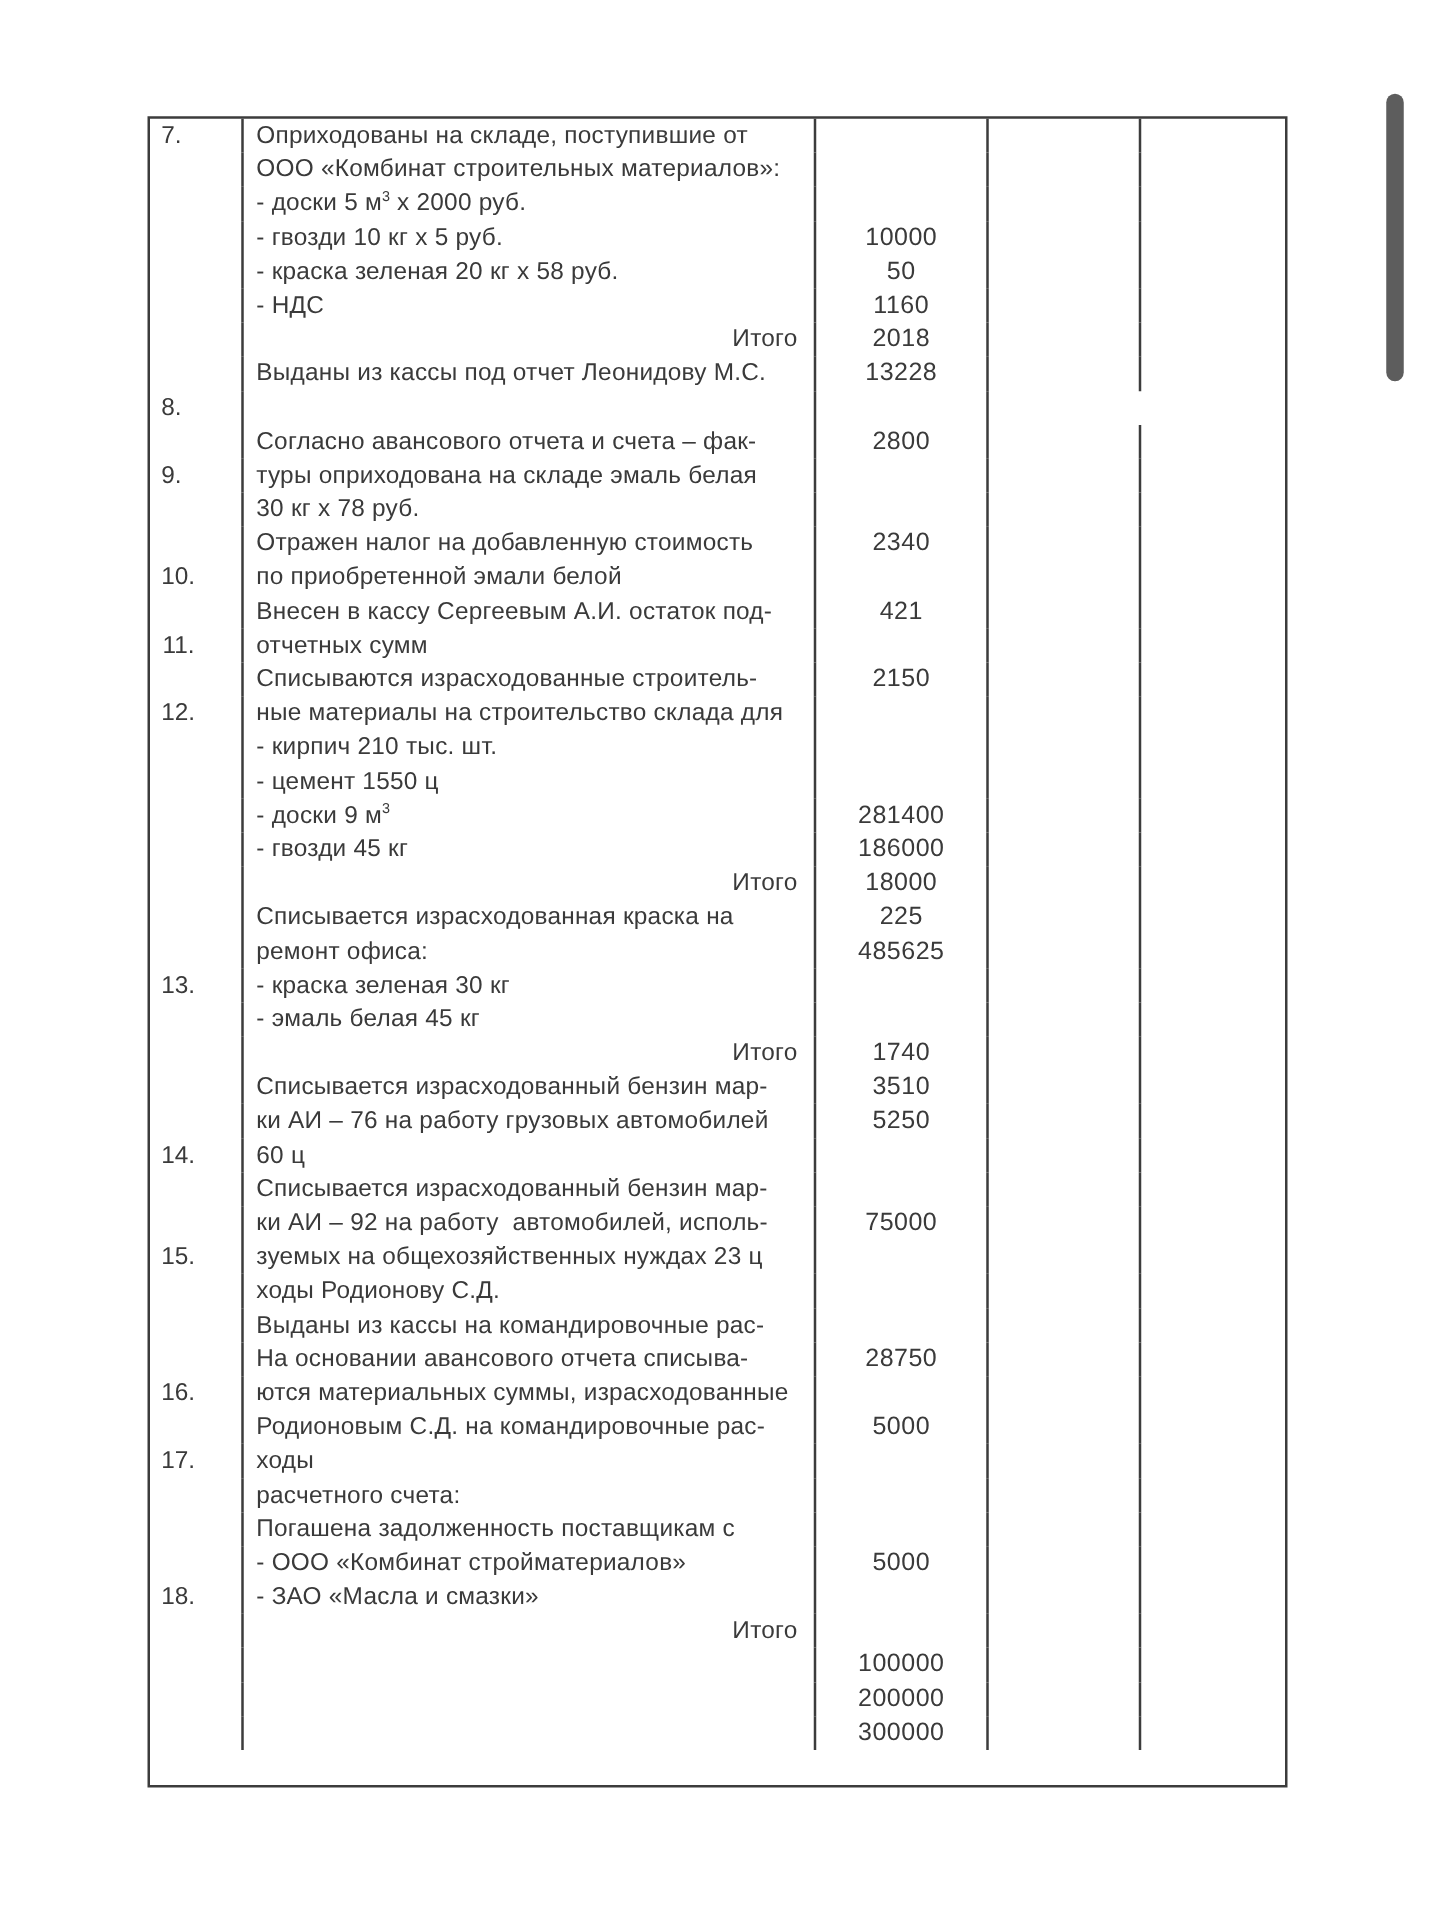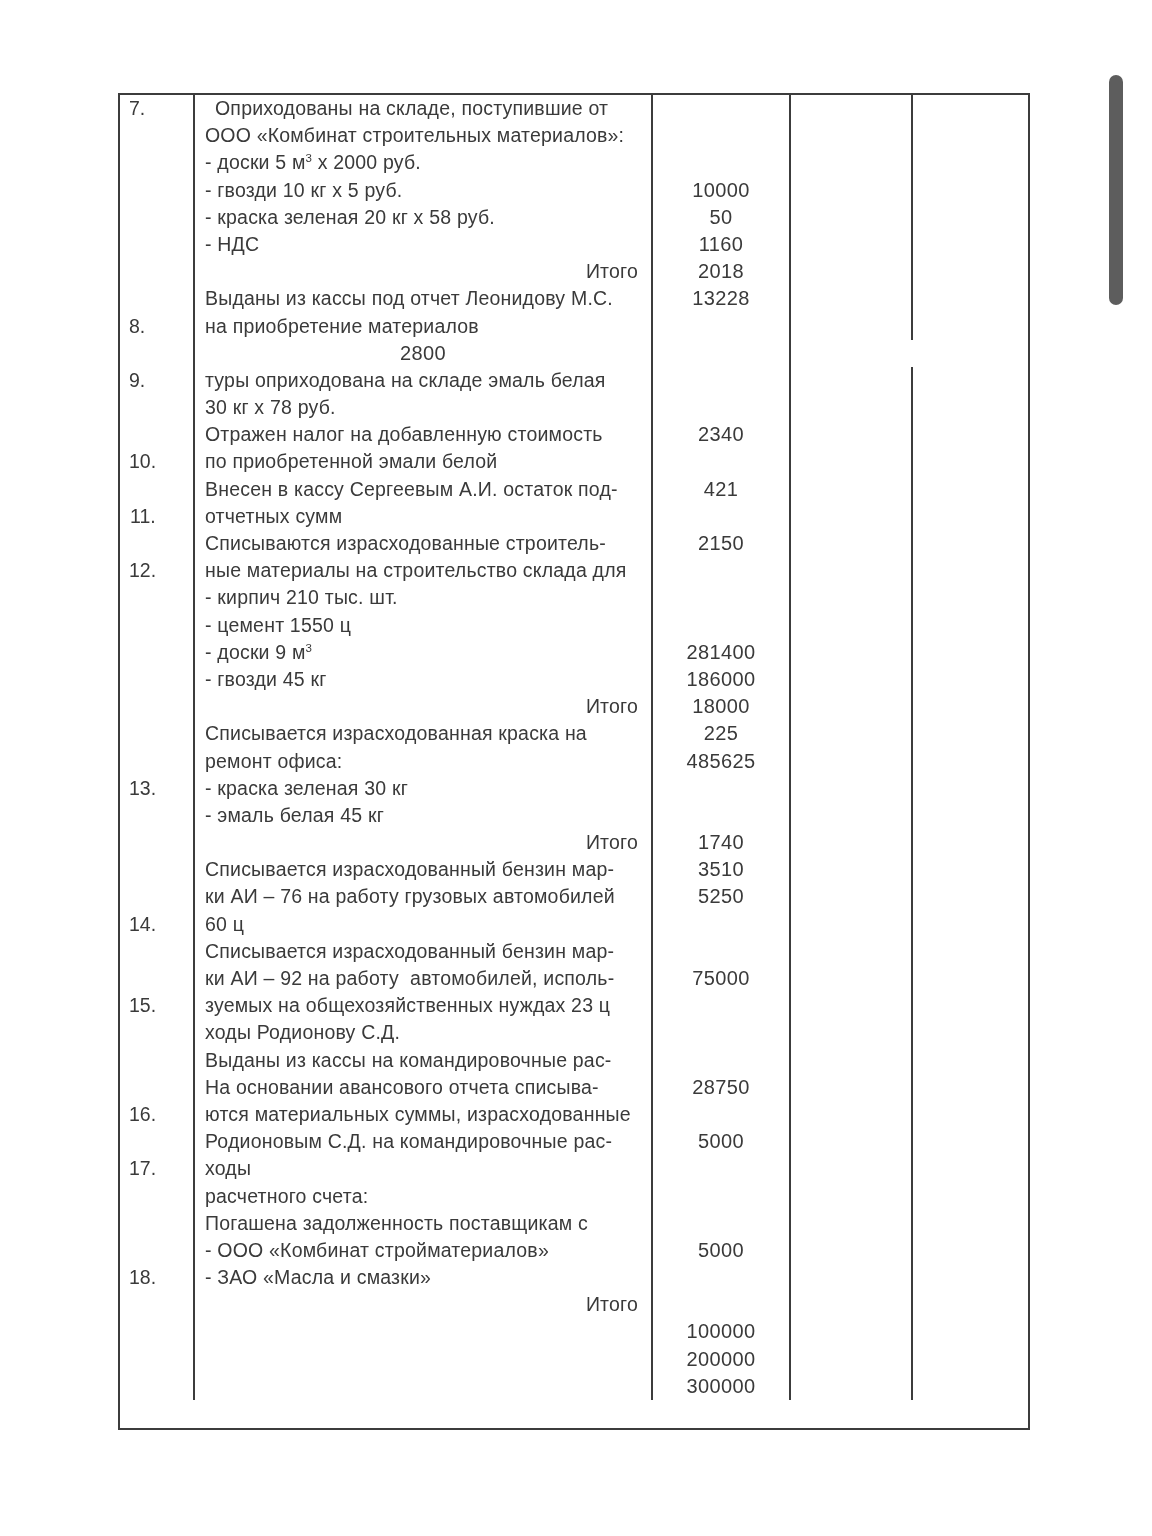--- a/index.html
+++ b/index.html
@@ -75,21 +75,21 @@
     border-radius: 8px;
     background: #5d5d5d;
   }
 </style>
 </head>
 <body style="background: rgb(255, 255, 255); color: rgb(58, 58, 58);">
 
 <div class="doc-table" id="rows" style="border-color: rgb(60, 60, 60);">
     <div class="row">
       <div class="cell num" style="border-right-color: rgb(60, 60, 60);"><span>7.</span></div>
-      <div class="cell desc" style="border-right-color: rgb(60, 60, 60); margin-left: 10px;"><span>Оприходованы на складе, поступившие от</span></div>
+      <div class="cell desc" style="border-right-color: rgb(60, 60, 60);"><span>Оприходованы на складе, поступившие от</span></div>
       <div class="cell amount" style="border-right-color: rgb(60, 60, 60);"></div>
       <div class="cell debit" style="border-right-color: rgb(60, 60, 60);"></div>
       <div class="cell credit"></div>
     </div>
     <div class="row">
       <div class="cell num" style="border-right-color: rgb(60, 60, 60);"></div>
       <div class="cell desc" style="border-right-color: rgb(60, 60, 60);"><span>ООО «Комбинат строительных материалов»:</span></div>
       <div class="cell amount" style="border-right-color: rgb(60, 60, 60);"></div>
       <div class="cell debit" style="border-right-color: rgb(60, 60, 60);"></div>
       <div class="cell credit"></div>
@@ -131,27 +131,27 @@
     </div>
     <div class="row">
       <div class="cell num" style="border-right-color: rgb(60, 60, 60);"></div>
       <div class="cell desc" style="border-right-color: rgb(60, 60, 60);"><span>Выданы из кассы под отчет Леонидову М.С.</span></div>
       <div class="cell amount" style="border-right-color: rgb(60, 60, 60);"><span>13228</span></div>
       <div class="cell debit" style="border-right-color: rgb(60, 60, 60);"></div>
       <div class="cell credit"></div>
     </div>
     <div class="row">
       <div class="cell num" style="border-right-color: rgb(60, 60, 60);"><span>8.</span></div>
-      <div class="cell desc" style="border-right-color: rgb(60, 60, 60);"><span>на приобретение материалов</span></div>
-      <div class="cell amount" style="border-right-color: rgb(60, 60, 60);"></div>
-      <div class="cell debit" style="border-right-color: rgb(60, 60, 60);"></div>
-      <div class="cell credit"></div>
-    </div>
-    <div class="row">
-      <div class="cell num" style="border-right-color: rgb(60, 60, 60);"></div>
+      <div class="cell amount" style="border-right-color: rgb(60, 60, 60);"></div>
+      <div class="cell debit" style="border-right-color: rgb(60, 60, 60);"></div>
+      <div class="cell credit"></div>
+    </div>
+    <div class="row">
+      <div class="cell num" style="border-right-color: rgb(60, 60, 60);"></div>
+      <div class="cell desc" style="border-right-color: rgb(60, 60, 60);"><span>Согласно авансового отчета и счета – фак-</span></div>
       <div class="cell amount" style="border-right-color: rgb(60, 60, 60);"><span>2800</span></div>
       <div class="cell debit" style="border-right-color: rgb(60, 60, 60);"></div>
       <div class="cell credit"></div>
     </div>
     <div class="row">
       <div class="cell num" style="border-right-color: rgb(60, 60, 60);"><span>9.</span></div>
       <div class="cell desc" style="border-right-color: rgb(60, 60, 60);"><span>туры оприходована на складе эмаль белая</span></div>
       <div class="cell amount" style="border-right-color: rgb(60, 60, 60);"></div>
       <div class="cell debit" style="border-right-color: rgb(60, 60, 60);"></div>
       <div class="cell credit"></div>

